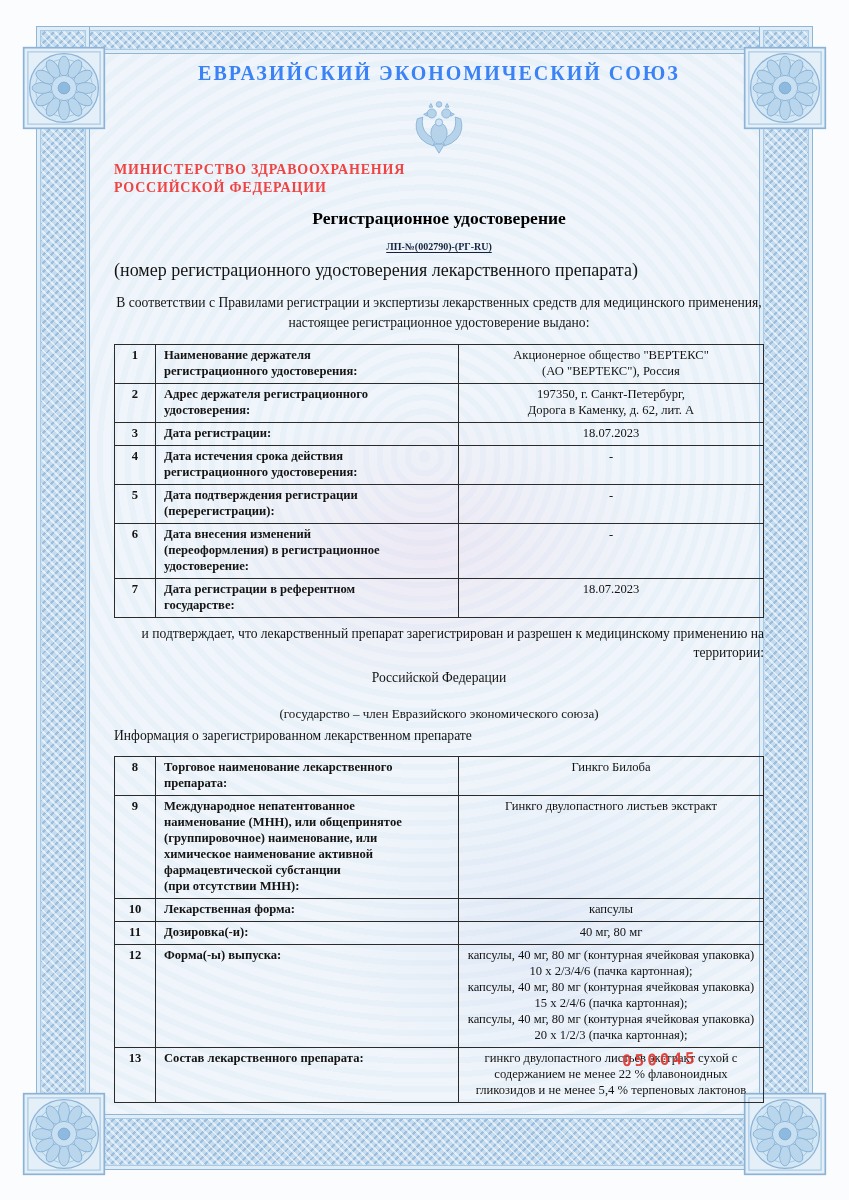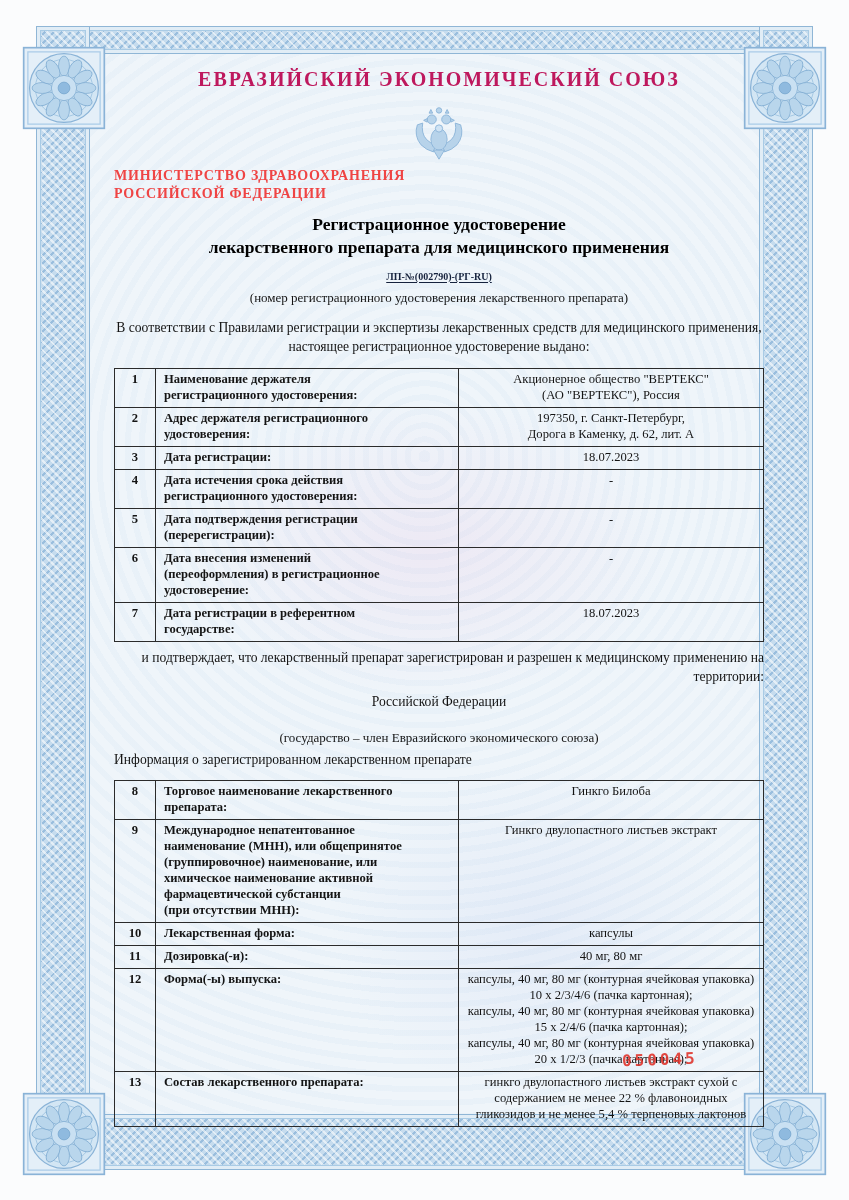--- a/index.html
+++ b/index.html
@@ -43,41 +43,41 @@
   .band-right  { right:36px; width:52px; top:26px; bottom:30px; }
   .rosette { position:absolute; z-index:3; }
   .rosette.tl { left:22px; top:46px; }
   .rosette.tr { right:22px; top:46px; }
   .rosette.bl { left:22px; bottom:24px; }
   .rosette.br { right:22px; bottom:24px; }
 
   .content { position:absolute; left:114px; top:52px; width:650px; z-index:4; }
 
   .union-title {
-    margin-top:16px; text-align:center;
+    margin-top:10px; text-align:center;
     font-size:20px; font-weight:bold; letter-spacing:2px;
-    color:#be185d;
+    color:#3b82f6;
   }
   .emblem { display:block; margin:14px auto 0 auto; }
   .ministry {
     margin-top:6px; text-align:left;
     font-size:14px; letter-spacing:0.8px; line-height:1.3;
     color:#ef4444; font-weight:bold;
   }
   .doc-title {
     margin-top:10px; text-align:center;
     font-size:17.5px; font-weight:bold; line-height:1.32;
     color:#000000;
   }
   .reg-number {
     margin-top:11px; text-align:center;
     font-size:10px; font-weight:bold; color:#15223d;
     text-decoration:underline; text-underline-offset:2px;
   }
-  .reg-caption { margin-top:8px; text-align:center; font-size:13px; }
+  .reg-caption { margin-top:8px; text-align:left; font-size:18px; }
   .intro { margin-top:12px; text-align:center; font-size:13.6px; line-height:1.42; }
 
   table.cert { width:100%; border-collapse:collapse; margin-top:12px; font-size:12.6px; }
   table.cert td { border:1px solid #2b2b2b; padding:3px 8px; vertical-align:top; line-height:1.27; }
   td.num   { width:24px; text-align:center; font-weight:bold; }
   td.label { width:286px; font-weight:bold; white-space:pre-line; }
   td.value { text-align:center; white-space:pre-line; }
 
   .confirm { margin-top:6px; text-align:right; font-size:13.6px; line-height:1.4; }
   .territory { margin-top:8px; text-align:center; font-size:13.6px; }
@@ -166,21 +166,20 @@
       </g>
     </svg>
 
     <div class="ministry">
       <div>МИНИСТЕРСТВО ЗДРАВООХРАНЕНИЯ</div>
       <div>РОССИЙСКОЙ ФЕДЕРАЦИИ</div>
     </div>
 
     <div class="doc-title">
       <div>Регистрационное удостоверение</div>
-      <div>лекарственного препарата для медицинского применения</div>
     </div>
 
     <div class="reg-number">ЛП-№(002790)-(РГ-RU)</div>
     <div class="reg-caption">(номер регистрационного удостоверения лекарственного препарата)</div>
 
     <div class="intro">В соответствии с Правилами регистрации и экспертизы лекарственных средств для медицинского применения, настоящее регистрационное удостоверение выдано:</div>
 
     <table class="cert">
       <tbody>
         <tr>

